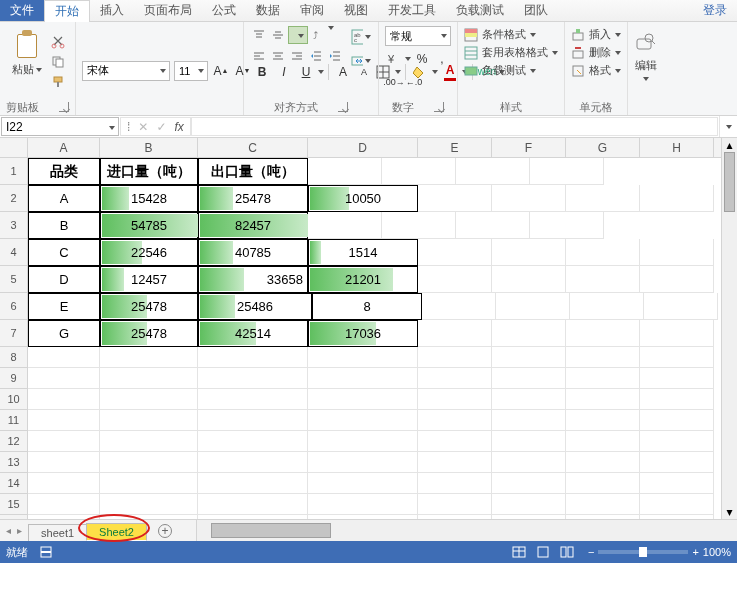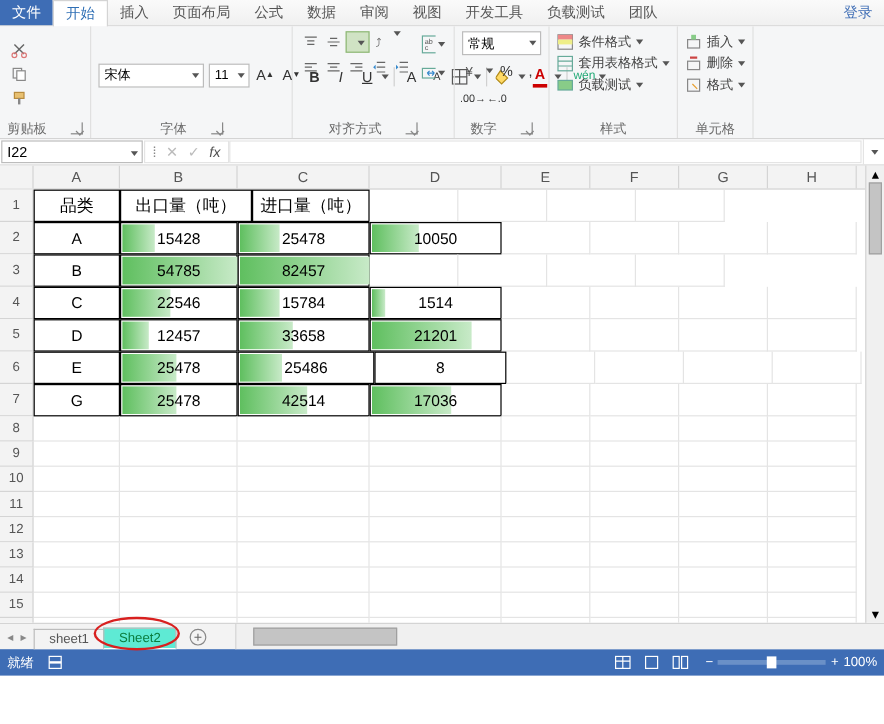--- a/index.html
+++ b/index.html
@@ -72,36 +72,36 @@
 .gridmain { flex: 1; overflow: hidden; position: relative; }
 .colhdr { display: flex; height: 20px; border-bottom: 1px solid #d4d4d4; background: #f3f3f3; }
 .corner { width: 28px; border-right: 1px solid #d4d4d4; background: #f3f3f3; }
 .ch { border-right: 1px solid #d4d4d4; display: flex; align-items: center; justify-content: center; color: #555; font-size: 12px; }
 .rows { display: flex; flex-direction: column; }
 .row { display: flex; height: 21px; }
 .row.data { height: 27px; }
 .rh { width: 28px; border-right: 1px solid #d4d4d4; border-bottom: 1px solid #d4d4d4; background: #f3f3f3; display: flex; align-items: center; justify-content: center; color: #555; font-size: 11px; }
 .cell { border-right: 1px solid #e4e4e4; border-bottom: 1px solid #e4e4e4; display: flex; align-items: center; padding: 0 4px; font-size: 12px; position: relative; }
 .row.data .cell { font-family: "SimSun", serif; font-size: 13px; }
-.row.header .cell { font-weight: normal; font-family: "SimHei","SimSun",serif; font-size: 14px; }
+.row.header .cell { font-weight: bold; font-family: "SimHei","SimSun",serif; font-size: 14px; }
 .cell.b { border: 1px solid #000; }
 .cell.ctr { justify-content: center; }
 .databar { position: absolute; left: 1px; top: 1px; bottom: 1px; background: linear-gradient(to right, #5fbf5f, #c8eac8); z-index: 0; }
 .cell .t { position: relative; z-index: 1; }
 .vscroll { width: 16px; background: #f0f0f0; border-left: 1px solid #d4d4d4; position: relative; }
 .vscroll .thumb { position: absolute; left: 2px; right: 2px; top: 14px; height: 60px; background: #c4c4c4; border: 1px solid #a0a0a0; }
 .vscroll .arr { position: absolute; left: 0; right: 0; height: 14px; display: flex; align-items: center; justify-content: center; cursor: pointer; }
 
 
 .sheetbar { height: 22px; border-top: 1px solid #d4d4d4; display: flex; align-items: stretch; background: #f3f3f3; }
 .sheetnav { display: flex; align-items: center; padding: 0 6px; gap: 6px; }
 .sheetnav span { color: #888; cursor: pointer; font-size: 10px; }
 .sheettabs { display: flex; align-items: flex-end; position: relative; }
 .stab { padding: 2px 12px; background: #f3f3f3; border: 1px solid #bcbcbc; border-bottom: none; margin-right: -1px; font-size: 11px; color: #555; cursor: pointer; position: relative; }
-.stab.active { background: #5eead4; color: #0a7d3f; border-bottom: 1px solid #fff; z-index: 2; margin-top: 44px; }
+.stab.active { background: #fde047; color: #0a7d3f; border-bottom: 1px solid #fff; z-index: 2; margin-top: 44px; }
 .addsheet { width: 22px; display: flex; align-items: center; justify-content: center; color: #666; cursor: pointer; margin-left: 8px; }
 .addsheet span { width: 14px; height: 14px; border: 1px solid #888; border-radius: 50%; display: flex; align-items: center; justify-content: center; font-size: 12px; line-height: 1; }
 .hscroll { flex: 1; margin-left: 20px; background: #f0f0f0; border-left: 1px solid #d4d4d4; position: relative; }
 .hscroll .thumb { position: absolute; top: 3px; bottom: 3px; left: 14px; width: 120px; background: #c4c4c4; border: 1px solid #a0a0a0; }
 .red-ellipse { position: absolute; border: 2px solid #d8201f; border-radius: 50%; pointer-events: none; z-index: 5; }
 
 
 .status { height: 22px; background: #3e6db5; color: #fff; display: flex; align-items: center; padding: 0 6px; font-size: 11px; }
 .status .ready { margin-right: 10px; }
 .status .views { margin-left: auto; display: flex; align-items: center; gap: 2px; }
@@ -117,20 +117,30 @@
   <div class="menutab file">文件</div>
 
   <div id="menu-tabs-anchor" style="display:contents"><div class="menutab active">开始</div><div class="menutab">插入</div><div class="menutab">页面布局</div><div class="menutab">公式</div><div class="menutab">数据</div><div class="menutab">审阅</div><div class="menutab">视图</div><div class="menutab">开发工具</div><div class="menutab">负载测试</div><div class="menutab">团队</div></div>
   <div class="menutab login">登录</div>
 </div>
 
 <div class="ribbon">
 
   <div class="rgroup">
     <div class="rgroup-body">
+      <div class="clip-col1">
+        <div class="paste-ic">
+            <div class="board"></div>
+            <div class="clip"></div>
+          </div>
+        <div class="paste-lbl">
+            <span>粘贴</span>
+            <span class="dd-arrow"></span>
+          </div>
+      </div>
       <div class="clip-col2">
         <div class="ic">
             <svg width="14" height="14" viewBox="0 0 14 14">
               <path d="M3 2l8 8M11 2l-8 8" stroke="#666" stroke-width="1.2" fill="none"></path>
               <circle cx="3" cy="11" r="2" fill="none" stroke="#d77"></circle>
               <circle cx="11" cy="11" r="2" fill="none" stroke="#d77"></circle>
             </svg>
           </div>
         <div class="ic">
             <svg width="14" height="14" viewBox="0 0 14 14">
@@ -188,24 +198,20 @@
         <div class="btn" style="flex-direction:column;gap:1px">
             <span style="color:#c00;font-weight:bold">A</span>
             <span class="colorbox" style="background:#c00"></span>
           </div>
         <span class="dd-arrow"></span>
         <div class="sep"></div>
         <div class="btn" style="font-size:10px;color:#2a7;">wén</div>
         <span class="dd-arrow"></span>
       </div>
     </div>
-    <div class="rgroup-label">
-        <span>字体</span>
-        <span class="launcher"></span>
-      </div>
   </div>
 
   <div class="rgroup">
     <div class="rgroup-body">
       <div class="align-grid">
         <div class="align-row">
           <div class="abox">
               <svg>
                 <g stroke="#666">
                   <line x1="2" y1="3" x2="12" y2="3"></line>
@@ -414,20 +420,33 @@
             <span class="dd-arrow"></span>
           </div>
     </div>
       </div>
     <div class="rgroup-label">
         <span>单元格</span>
       </div>
   </div>
 
   <div class="rgroup" style="border-right:none">
+    <div class="rgroup-body" style="align-items:flex-start;padding-top:6px">
+      <div style="display:flex;flex-direction:column;align-items:center;gap:4px">
+        <div class="ic" style="width:24px;height:24px">
+            <svg width="22" height="22">
+              <rect x="2" y="8" width="14" height="10" rx="2" fill="none" stroke="#888"></rect>
+              <circle cx="14" cy="7" r="4" fill="none" stroke="#888"></circle>
+              <line x1="17" y1="10" x2="20" y2="13" stroke="#888"></line>
+            </svg>
+          </div>
+        <span style="font-size:11px;color:#444">编辑</span>
+        <span class="dd-arrow"></span>
+      </div>
+    </div>
     <div class="rgroup-label"></div>
   </div>
 </div>
 
 <div class="fbar">
   <div class="namebox">I22</div>
   <div class="fbar-mid">
     <span>⁞</span>
     <span style="color:#bbb">✕</span>
     <span style="color:#bbb">✓</span>
@@ -444,25 +463,25 @@
     <div class="colhdr">
       <div class="corner"></div>
       <div id="colhdr-anchor" style="display:contents"><div class="ch" style="width: 72px;">A</div><div class="ch" style="width: 98px;">B</div><div class="ch" style="width: 110px;">C</div><div class="ch" style="width: 110px;">D</div><div class="ch" style="width: 74px;">E</div><div class="ch" style="width: 74px;">F</div><div class="ch" style="width: 74px;">G</div><div class="ch" style="width: 74px;">H</div></div>
     </div>
     <div class="rows" id="rows-anchor">
         <div class="row header data">
           <div class="rh">1</div>
           <div class="cell b ctr" style="width: 72px;">
             <span class="t">品类</span>
           </div>
-          <div class="cell b ctr" style="width: 110px;">
-            <span class="t">出口量（吨）</span>
-          </div>
           <div class="cell b ctr" style="width: 98px;">
             <span class="t">进口量（吨）</span>
+          </div>
+          <div class="cell b ctr" style="width: 110px;">
+            <span class="t">出口量（吨）</span>
           </div>
           <div class="cell" style="width: 74px;"></div>
           <div class="cell" style="width: 74px;"></div>
           <div class="cell" style="width: 74px;"></div>
           <div class="cell" style="width: 74px;"></div>
         </div>
         <div class="row data">
           <div class="rh">2</div>
           <div class="cell b ctr" style="width: 72px;">
             <span class="t">A</span>
@@ -506,41 +525,41 @@
           <div class="rh">4</div>
           <div class="cell b ctr" style="width: 72px;">
             <span class="t">C</span>
           </div>
           <div class="cell b ctr" style="width: 98px;">
             <div class="databar" style="width:41.15360043807612%"></div>
             <span class="t">22546</span>
           </div>
           <div class="cell b ctr" style="width: 110px;">
             <div class="databar" style="width:30.854869810931756%"></div>
-            <span class="t">15784</span>
+            <span class="t">40785</span>
           </div>
           <div class="cell b ctr" style="width: 110px;">
             <div class="databar" style="width:10.465452442902572%"></div>
             <span class="t">1514</span>
           </div>
           <div class="cell" style="width: 74px;"></div>
           <div class="cell" style="width: 74px;"></div>
           <div class="cell" style="width: 74px;"></div>
           <div class="cell" style="width: 74px;"></div>
         </div>
         <div class="row data">
           <div class="rh">5</div>
           <div class="cell b ctr" style="width: 72px;">
             <span class="t">D</span>
           </div>
           <div class="cell b ctr" style="width: 98px;">
             <div class="databar" style="width:22.73797572328192%"></div>
             <span class="t">12457</span>
           </div>
-          <div class="cell b ctr" style="width: 110px;">
+          <div class="cell b ctr" style="width: 110px; justify-content: flex-end;">
             <div class="databar" style="width:40.81885103751046%"></div>
             <span class="t">33658</span>
           </div>
           <div class="cell b ctr" style="width: 110px;">
             <div class="databar" style="width:76.6153512575889%"></div>
             <span class="t">21201</span>
           </div>
           <div class="cell" style="width: 74px;"></div>
           <div class="cell" style="width: 74px;"></div>
           <div class="cell" style="width: 74px;"></div>

